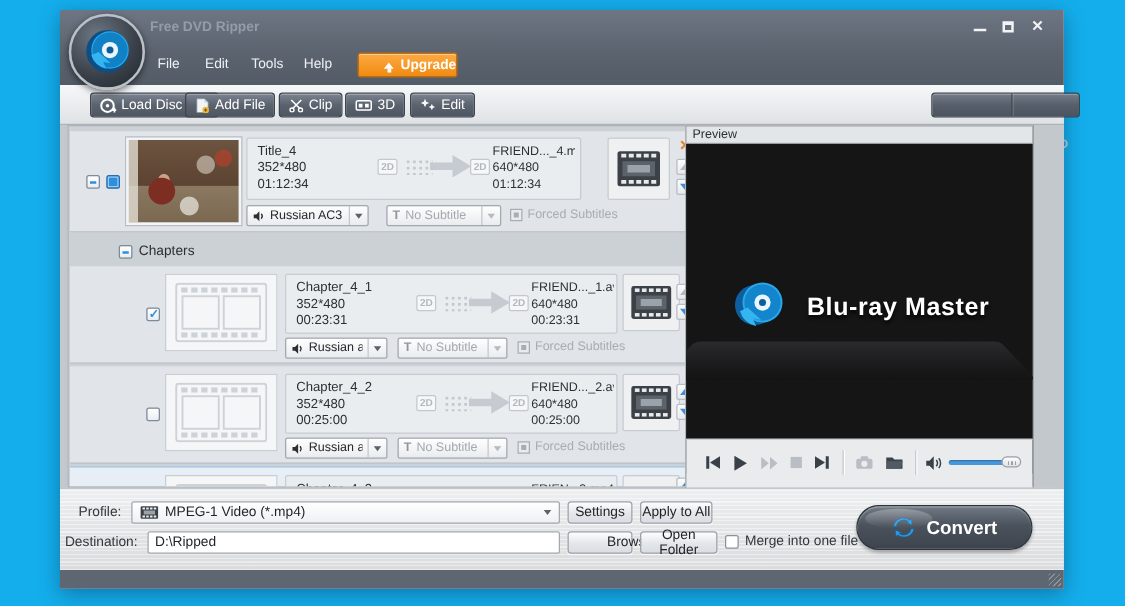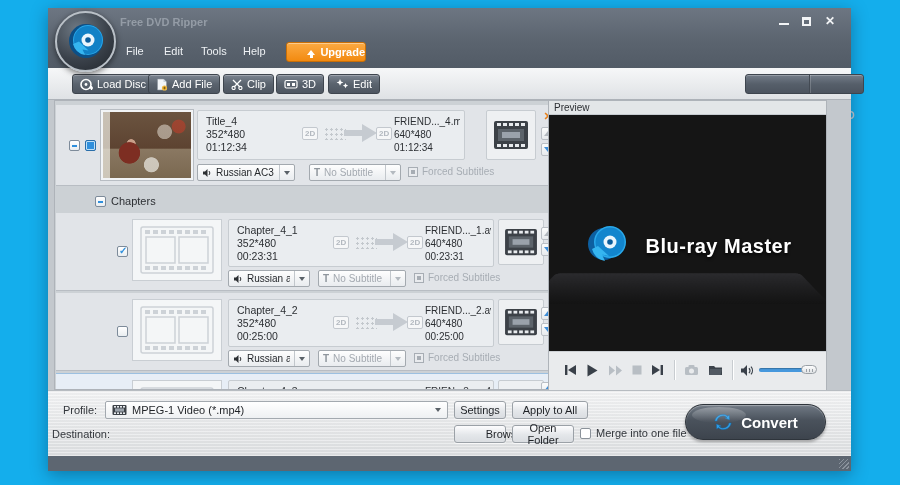--- a/index.html
+++ b/index.html
@@ -662,23 +662,24 @@
             <rect x="8" y="8.4" width="2" height="1.6"></rect>
             <rect x="11" y="8.4" width="2" height="1.6"></rect>
           </g>
           <rect x="3" y="4.4" width="9" height="3.2" fill="#9aa2ab"></rect>
         </svg>
       <span>MPEG-1 Video (*.mp4)</span>
       <span class="spring"></span>
       <span class="dcaret"></span>
     </div>
     <button class="obtn" style="left:406px; top:10px; width:52px;">Settings</button>
-    <button class="obtn" style="left:464px; top:10px; width:76px;">Apply to All</button>
+    <button class="obtn" style="left:464px; top:10px; width:58px;">Apply to All</button>
 
     <span class="olabel" style="left:2px; top:37px; width:62px;">Destination:</span>
+    <input class="dest-input" style="left: 70px; top: 34px; width: 330px;" value="D:\Ripped">
     <button class="obtn" style="left:406px; top:34px; width:52px;padding-left:48px;">Browse</button>
     <button class="obtn" style="left:464px; top:34px; width:62px;">Open Folder</button>
     <div class="merge" style="left:532px; top:36px;">
       <span class="mbox"></span>
       <span>Merge into one file</span>
     </div>
 
     <button class="convert">
       <svg width="20" height="20" viewBox="0 0 20 20">
         <path d="M4 9 a6 6 0 0 1 10 -3.5 l-2.2 .4 4.8 2 -.4 -5 -1.4 1.4 a8 8 0 0 0 -13 4.7 z" fill="#2f9fe8" stroke="#1268a8" stroke-width=".5"></path>

